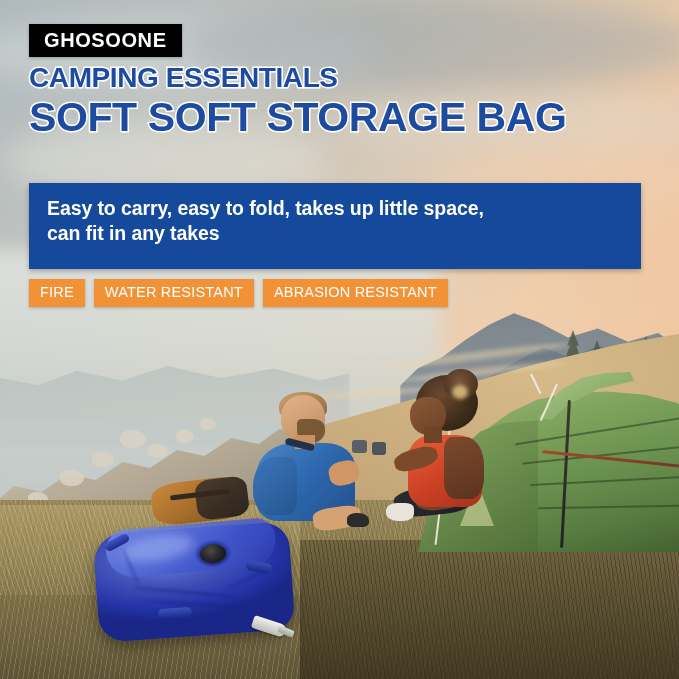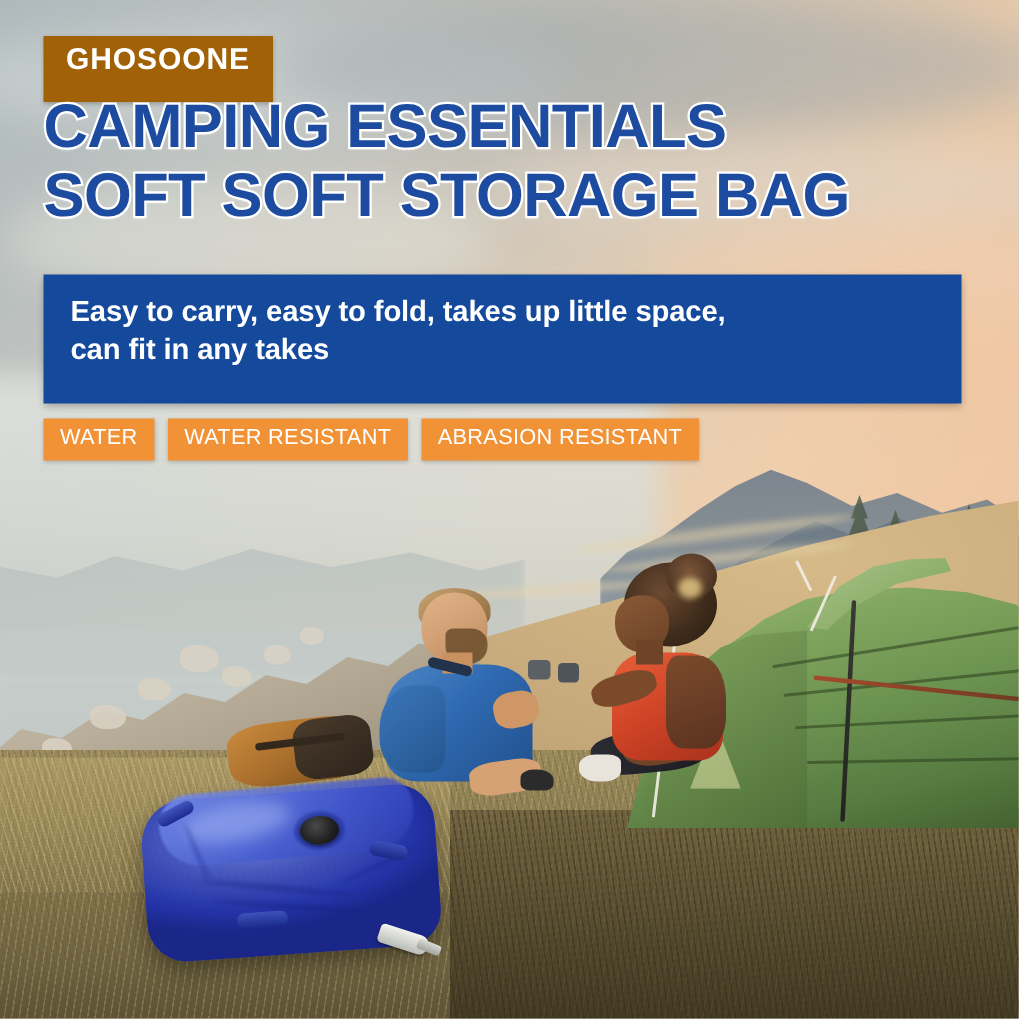--- a/index.html
+++ b/index.html
@@ -250,39 +250,39 @@
     background:linear-gradient(180deg,#3a50b8,#1b2988);transform:rotate(10deg);}
   .bag .spigot{position:absolute;left:156px;top:100px;width:34px;height:13px;border-radius:3px 6px 6px 3px;
     background:linear-gradient(180deg,#f2f2ef,#b9bcb6);transform:rotate(18deg);
     box-shadow:0 1px 2px rgba(0,0,0,.4);}
   .bag .spigot-n{position:absolute;left:182px;top:108px;width:16px;height:7px;border-radius:2px;
     background:linear-gradient(180deg,#dcdcd6,#9fa29c);transform:rotate(22deg);}
 
   
   .brand-badge{
     position:absolute;left:29px;top:24px;
-    padding:6px 15px 18px;
-    background:#a16207;
+    padding:6px 15px 7px;
+    background:#000000;
     color:#ffffff;
     font-size:20px;font-weight:bold;letter-spacing:.6px;
     line-height:1;
     box-shadow:0 1px 3px rgba(0,0,0,.25);
   }
   .headline{position:absolute;left:29px;top:64px;width:640px;}
   .headline div{
     font-weight:bold;
     color:#1c4ba0;
     letter-spacing:-0.4px;
     line-height:1.02;
     -webkit-text-stroke:3px #ffffff;
     paint-order:stroke fill;
     text-shadow:0 1px 2px rgba(255,255,255,.65);
     white-space:nowrap;
   }
-  .hl1{font-size:41px;}
+  .hl1{font-size:28px;}
   .hl2{font-size:41px;margin-top:4px;}
 
   .desc-bar{
     position:absolute;left:29px;top:183px;width:612px;height:86px;
     background:#14499b;
     box-shadow:0 2px 5px rgba(0,0,0,.28);
     box-sizing:border-box;
     padding:13px 18px 0;
   }
   .desc-bar p{
@@ -415,18 +415,18 @@
     <div class="hl1">CAMPING ESSENTIALS</div>
     <div class="hl2">SOFT SOFT STORAGE BAG</div>
   </div>
 
   <div class="desc-bar">
     <p>Easy to carry, easy to fold, takes up little space,</p>
     <p>can fit in any takes</p>
   </div>
 
   <div class="tags">
-    <span class="tag">WATER</span>
+    <span class="tag">FIRE</span>
     <span class="tag">WATER RESISTANT</span>
     <span class="tag">ABRASION RESISTANT</span>
   </div>
 
 </div>
 
 </body></html>

